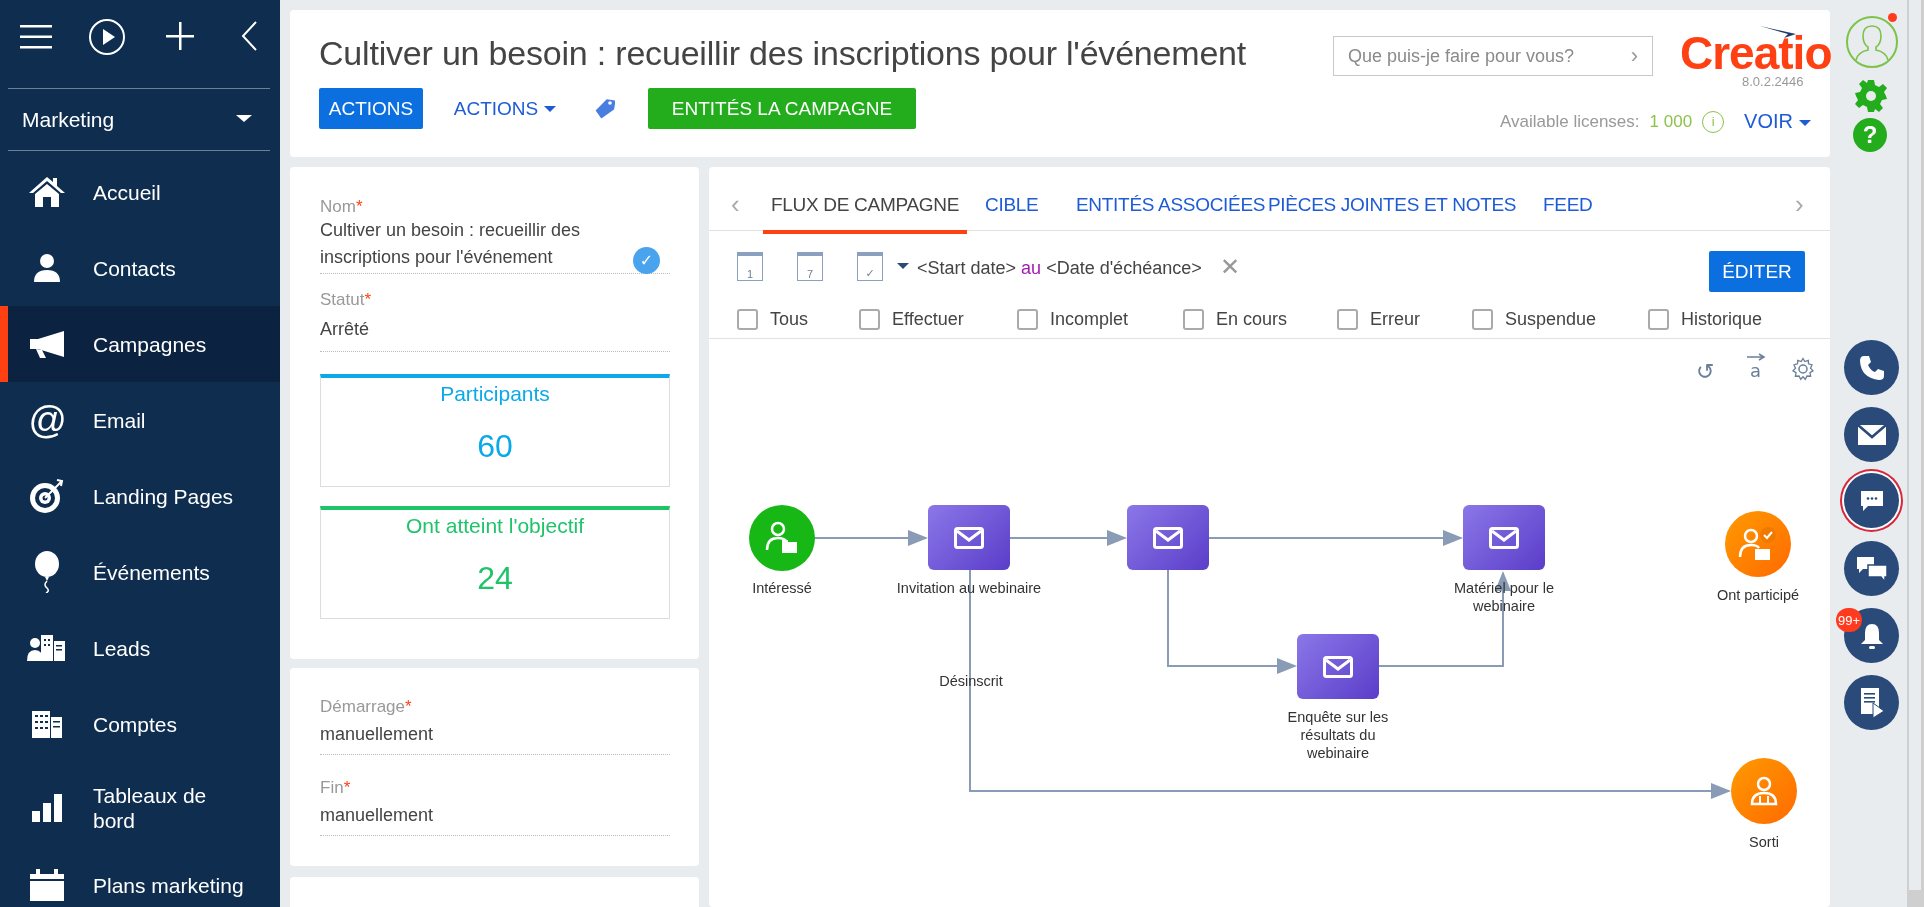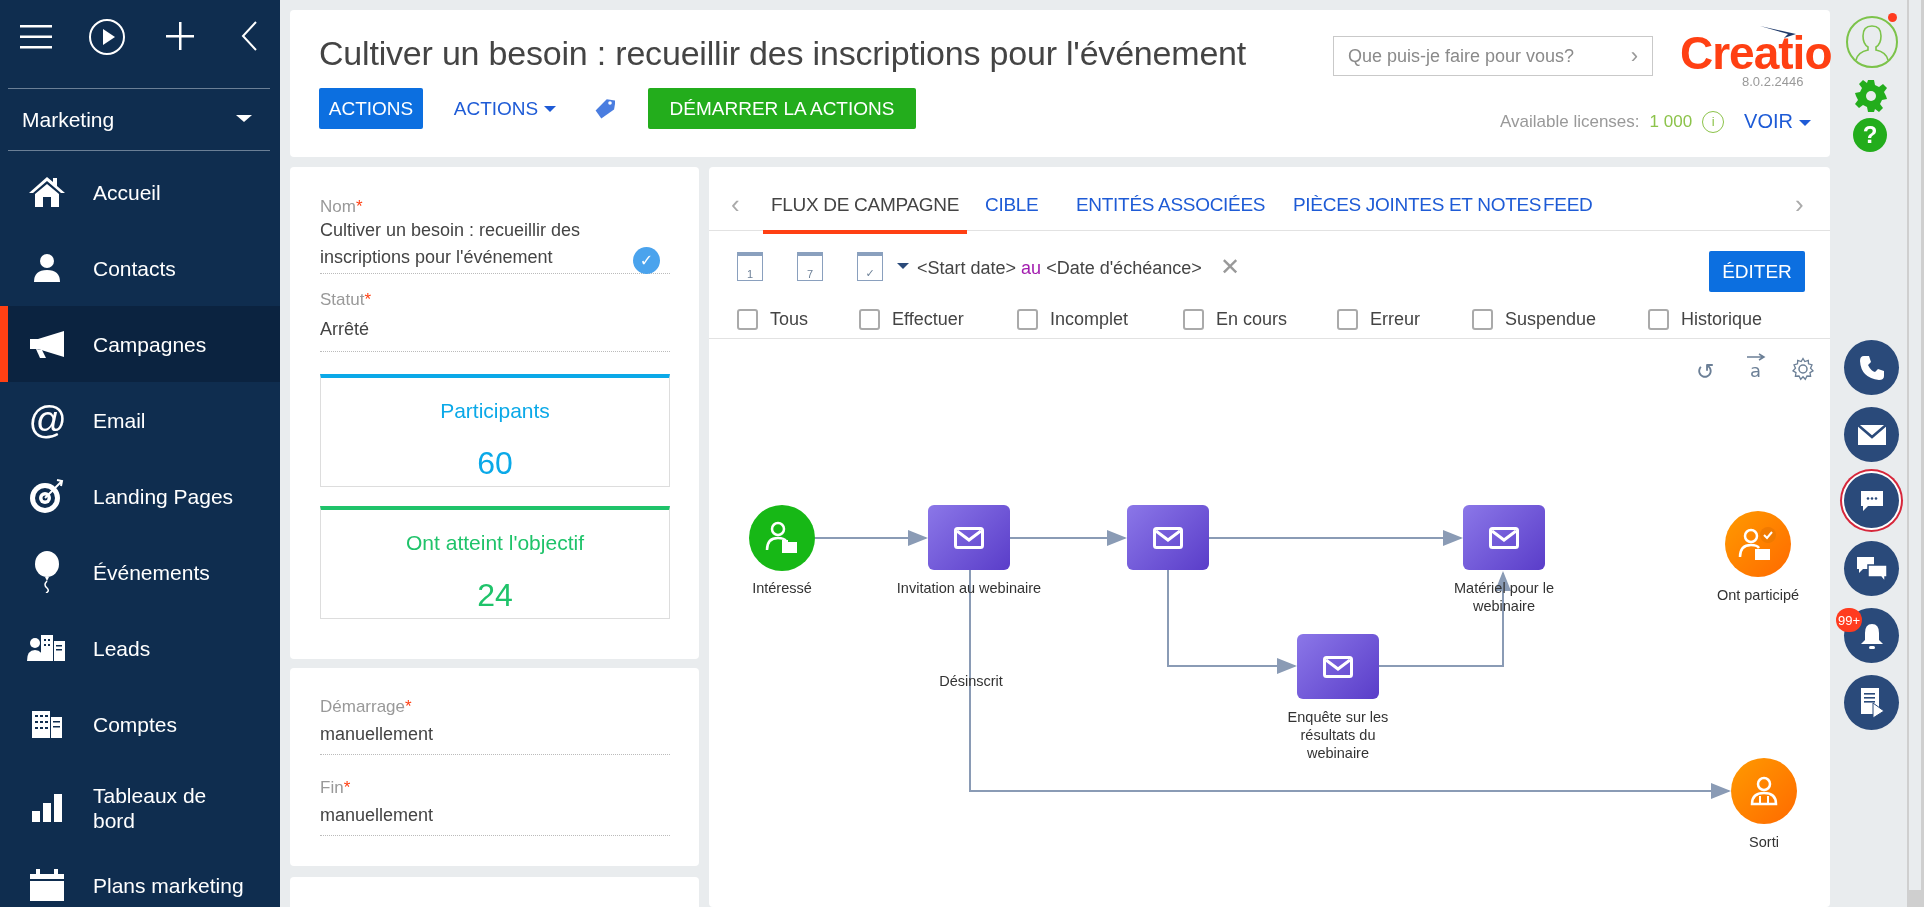--- a/index.html
+++ b/index.html
@@ -36,21 +36,21 @@
 
 .lp1{left:290px;top:167px;width:409px;height:492px}
 .lp2{left:290px;top:668px;width:409px;height:198px}
 .lp3{left:290px;top:877px;width:409px;height:40px}
 .field{position:absolute;left:30px;width:350px}
 .flabel{font-size:17px;color:#999}
 .flabel .req{color:#ff4013}
 .fval{font-size:18px;color:#444;line-height:27px;border-bottom:1px dotted #bbb;padding-bottom:2px}
 .chk{position:absolute;right:10px;top:50px;width:27px;height:27px;border-radius:50%;background:#4aa3ed;color:#fff;display:flex;align-items:center;justify-content:center;font-size:16px}
 .card{position:absolute;left:30px;width:350px;height:113px;border:1px solid #ddd;text-align:center}
-.card .ct{font-size:21px;margin-top:21px}
+.card .ct{font-size:21px;margin-top:4px}
 .card .cv{font-size:32px;margin-top:22px}
 
 .rp{left:709px;top:167px;width:1121px;height:740px}
 .tabs{position:absolute;left:0;top:0;right:0;height:64px;border-bottom:1px solid #e2e2e2}
 .tab{position:absolute;top:27px;font-size:19px;color:#1e5bd6;cursor:pointer;letter-spacing:-0.3px}
 .tab.active{color:#444}
 .tab.active::after{content:"";position:absolute;left:-8px;right:-8px;top:36px;height:4px;background:#ff4013}
 .tnav{position:absolute;top:22px;font-size:26px;color:#aaa;cursor:pointer}
 .filters{position:absolute;left:0;top:64px;right:0;height:108px;border-bottom:1px solid #e2e2e2}
 .cal{position:absolute;top:21px;width:26px;height:29px;border:1.5px solid #8aa0be;border-top-width:4px;font-size:11px;color:#6b7f96;display:flex;align-items:flex-end;justify-content:center;cursor:pointer}
@@ -232,21 +232,21 @@
     <div class="btn btn-link" style="left:160px;top:78px;width:110px">
       <span>ACTIONS</span>
         <span class="caret-d"></span>
     </div>
     <div class="btn" style="left:300px;top:78px;width:30px">
       <svg width="20" height="22" viewBox="0 0 20 22">
           <path d="M10 1 L19 1 L19 10 L8 21 L1 14Z" fill="#4a7de0" transform="rotate(10 10 11)"></path>
           <circle cx="15" cy="5" r="1.8" fill="#fff"></circle>
         </svg>
     </div>
-    <div class="btn btn-green" style="left:358px;top:78px;width:268px">DÉMARRER LA ACTIONS</div>
+    <div class="btn btn-green" style="left:358px;top:78px;width:268px">ENTITÉS LA CAMPAGNE</div>
 
     <div class="search">
       <span>Que puis-je faire pour vous?</span>
       <span class="chev">›</span>
     </div>
     <div class="logo">
       <span>Creatio</span>
       <svg style="position:absolute;left:78px;top:-2px" width="40" height="16" viewBox="0 0 40 16">
           <path d="M2 2 L38 10 L26 14 L30 10Z" fill="#1f3a6a"></path>
         </svg>
@@ -291,21 +291,21 @@
     </div>
   </section>
   <section class="panel lp3"></section>
 
   <section class="panel rp">
     <div class="tabs">
       <span class="tnav" style="left:22px">‹</span>
       <span class="tab active" style="left:62px">FLUX DE CAMPAGNE</span>
       <span class="tab" style="left:276px">CIBLE</span>
       <span class="tab" style="left:367px">ENTITÉS ASSOCIÉES</span>
-      <span class="tab" style="left:584px">PIÈCES JOINTES ET NOTES</span>
+      <span class="tab" style="left:559px">PIÈCES JOINTES ET NOTES</span>
       <span class="tab" style="left:834px">FEED</span>
       <span class="tnav" style="left:1086px">›</span>
     </div>
 
     <div class="filters">
       <span class="cal" style="left:28px">1</span>
       <span class="cal" style="left:88px">7</span>
       <span class="cal" style="left:148px">✓</span>
       <span style="position:absolute;left:182px;top:32px;color:#2a4a7a" class="caret-d"></span>
       <span class="daterange">

